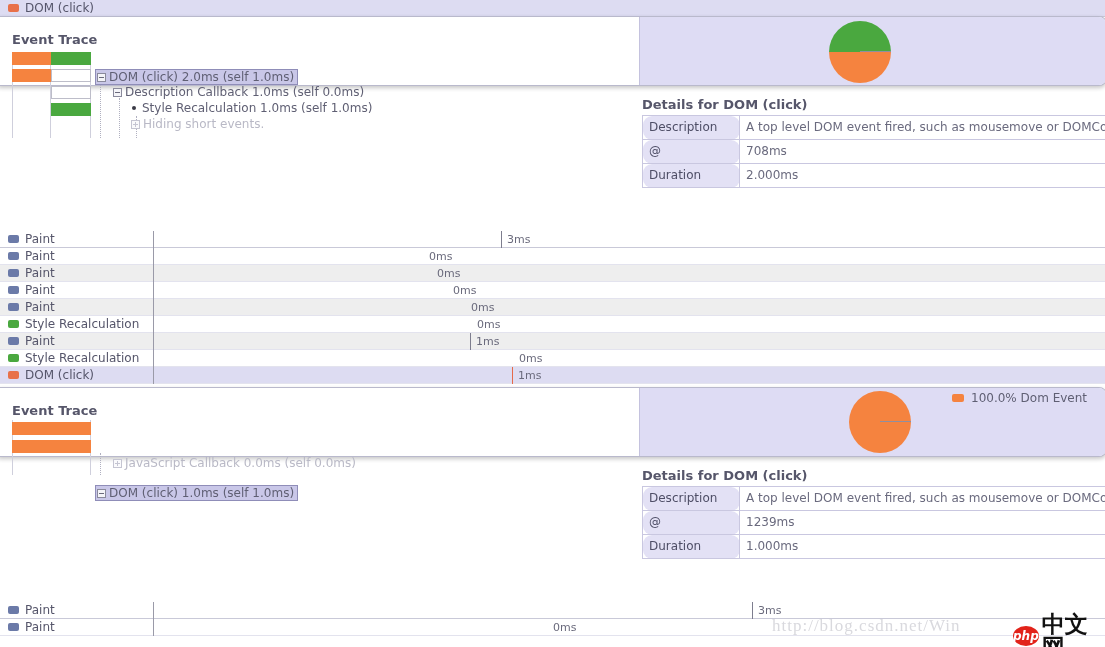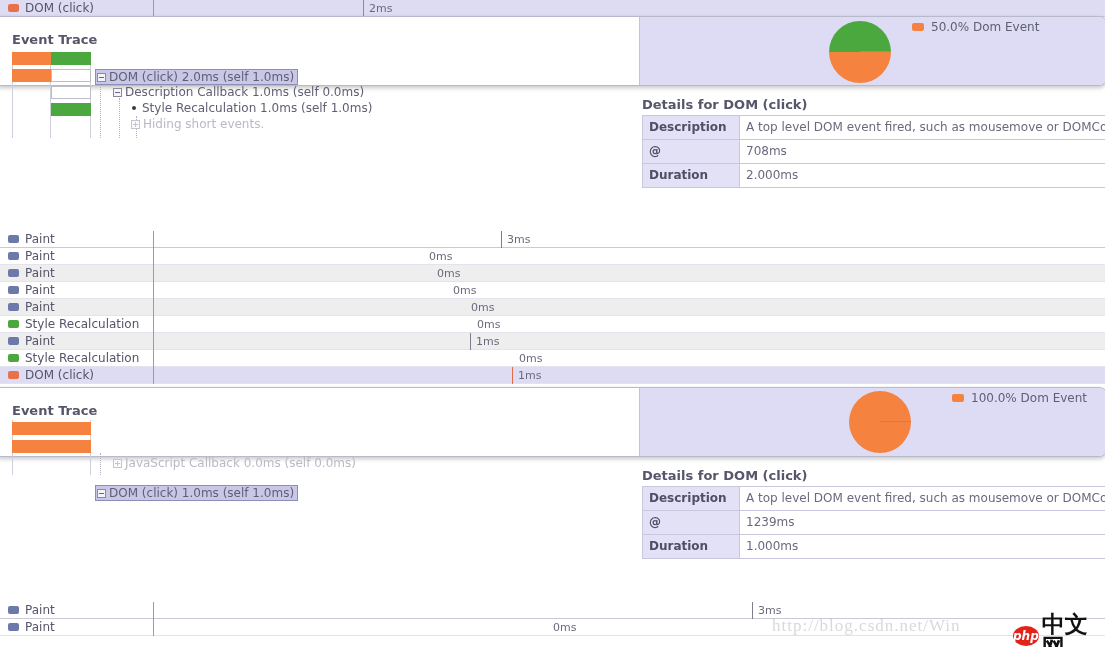--- a/index.html
+++ b/index.html
@@ -201,23 +201,24 @@
     border:1px solid #c9c7e0;
     padding:4px 6px;
     font-size:12px;
     color:#6a6a7e;
     vertical-align:top;
     line-height:15px;
   }
   .dtable td.k{
     width:84px;
     background:#e3e1f5;
-    font-weight:bold;
+    font-weight:normal;
     color:#4e4e66;
     word-wrap:break-word;
+    border-radius:9px;
   }
   .dtable td.v{
     white-space:nowrap;
     overflow:hidden;
   }
 
   
   .watermark{
     position:absolute;
     font-family:Liberation Serif, serif;
@@ -248,24 +249,20 @@
 </style>
 </head>
 <body>
 
 <div id="rows-top" style="position:absolute;left:0;top:0;width:1105px;">
     <div class="evrow selected head">
       <div class="label">
         <span class="swatch sw-dom"></span>
         <span class="label-text">DOM (click)</span>
       </div>
-      <div class="track">
-        <div class="tick red" style="left: 209px;"></div>
-        <div class="tlabel" style="left: 212px;">2ms</div>
-      </div>
     </div>
   </div>
 
 <div class="popup" style="left:-2px;top:16px;width:1109px;height:70px;border-left:none;border-radius:0 8px 8px 0;">
   <div class="left" style="width:643px;"></div>
   <div class="right" style="width:466px;"></div>
 </div>
 
 <div class="trace-title" style="left:12px;top:32px;">Event Trace</div>
 
@@ -310,24 +307,20 @@
     </div>
     <div class="tree-row dim" style="left: 131px; top: 117px;">
       <span class="expander plus dim"></span>
       <span>Hiding short events.</span>
     </div>
   </div>
 
 <div class="pie" style="left:829px;top:21px;width:62px;height:62px;background:linear-gradient(to bottom,#4aa83f 0,#4aa83f 50%,#f5833f 50%,#f5833f 100%);"></div>
 <div class="pie-line" style="left:860px;top:51px;width:31px;"></div>
 <div class="legend" id="legend-one" style="left:912px;top:18px;">
-    <div class="legend-item">
-      <span class="legend-sw" style="background: rgb(245, 131, 63);"></span>
-      <span>50.0% Dom Event</span>
-    </div>
   </div>
 
 <div class="details" style="left:642px;top:97px;">
   <h3>Details for DOM (click)</h3>
   <table class="dtable">
       <tbody id="dt-one">
         <tr>
           <td class="k">Description</td>
           <td class="v">A top level DOM event fired, such as mousemove or DOMCo</td>
         </tr>

